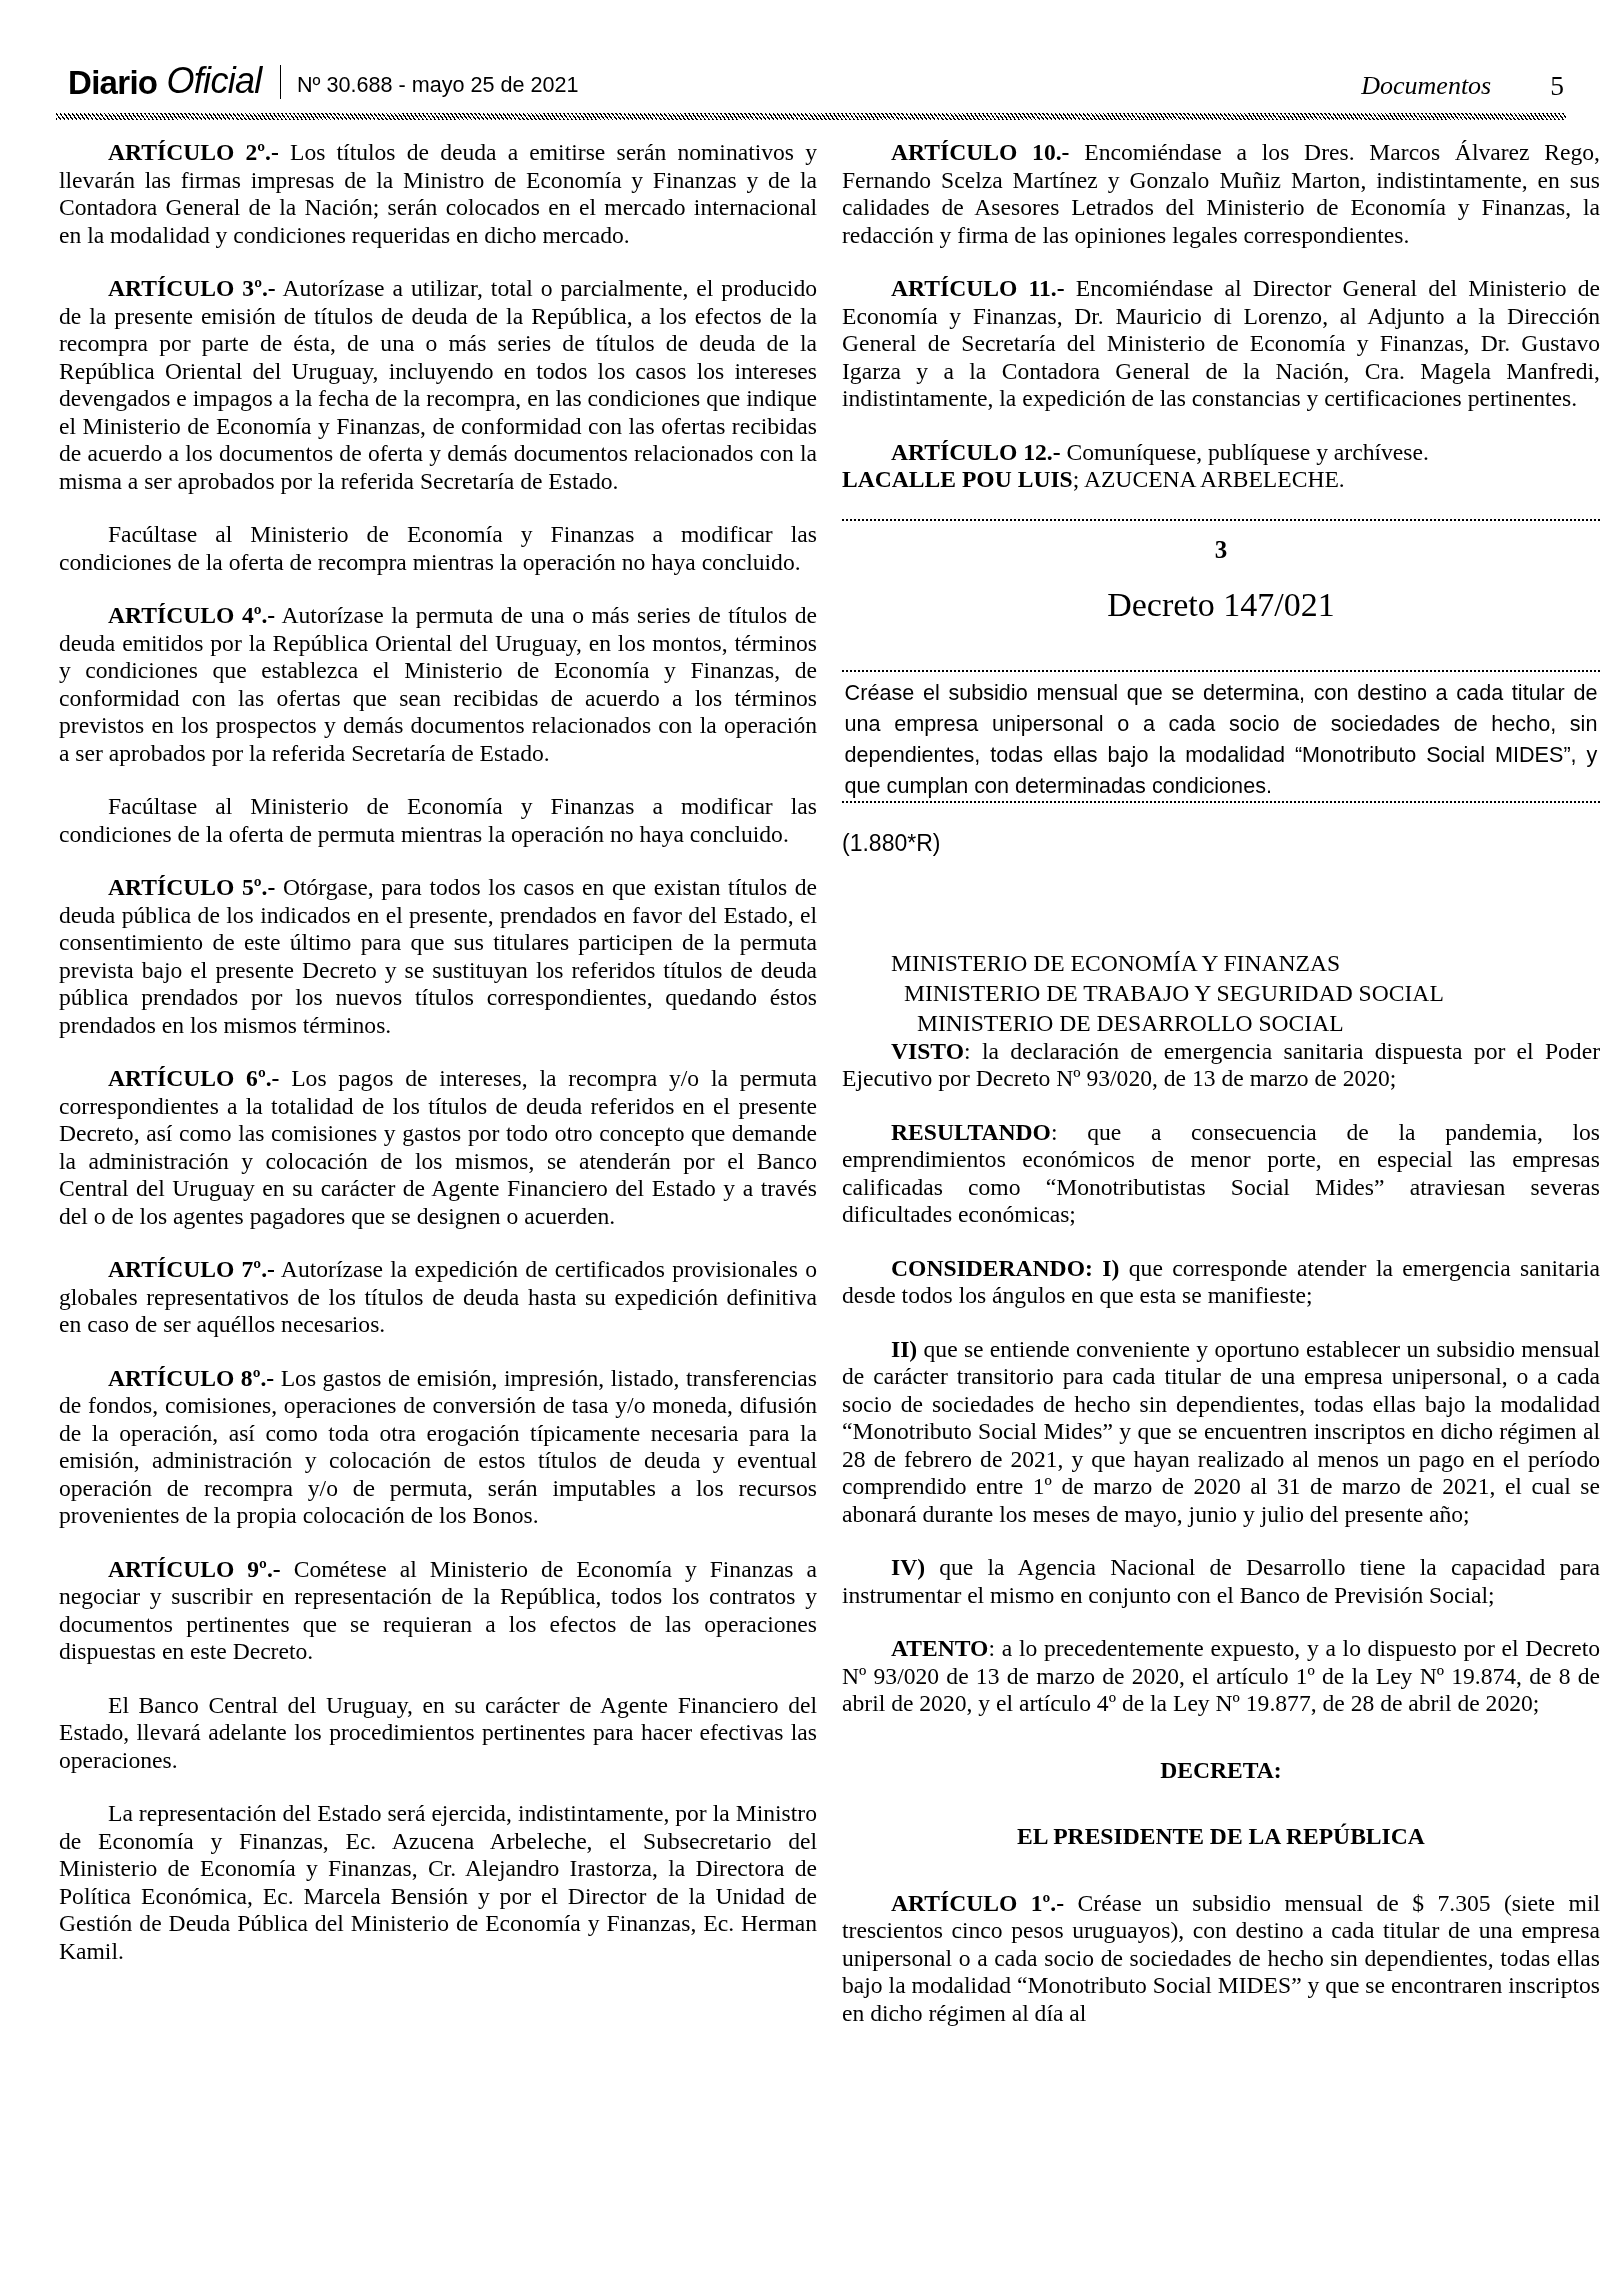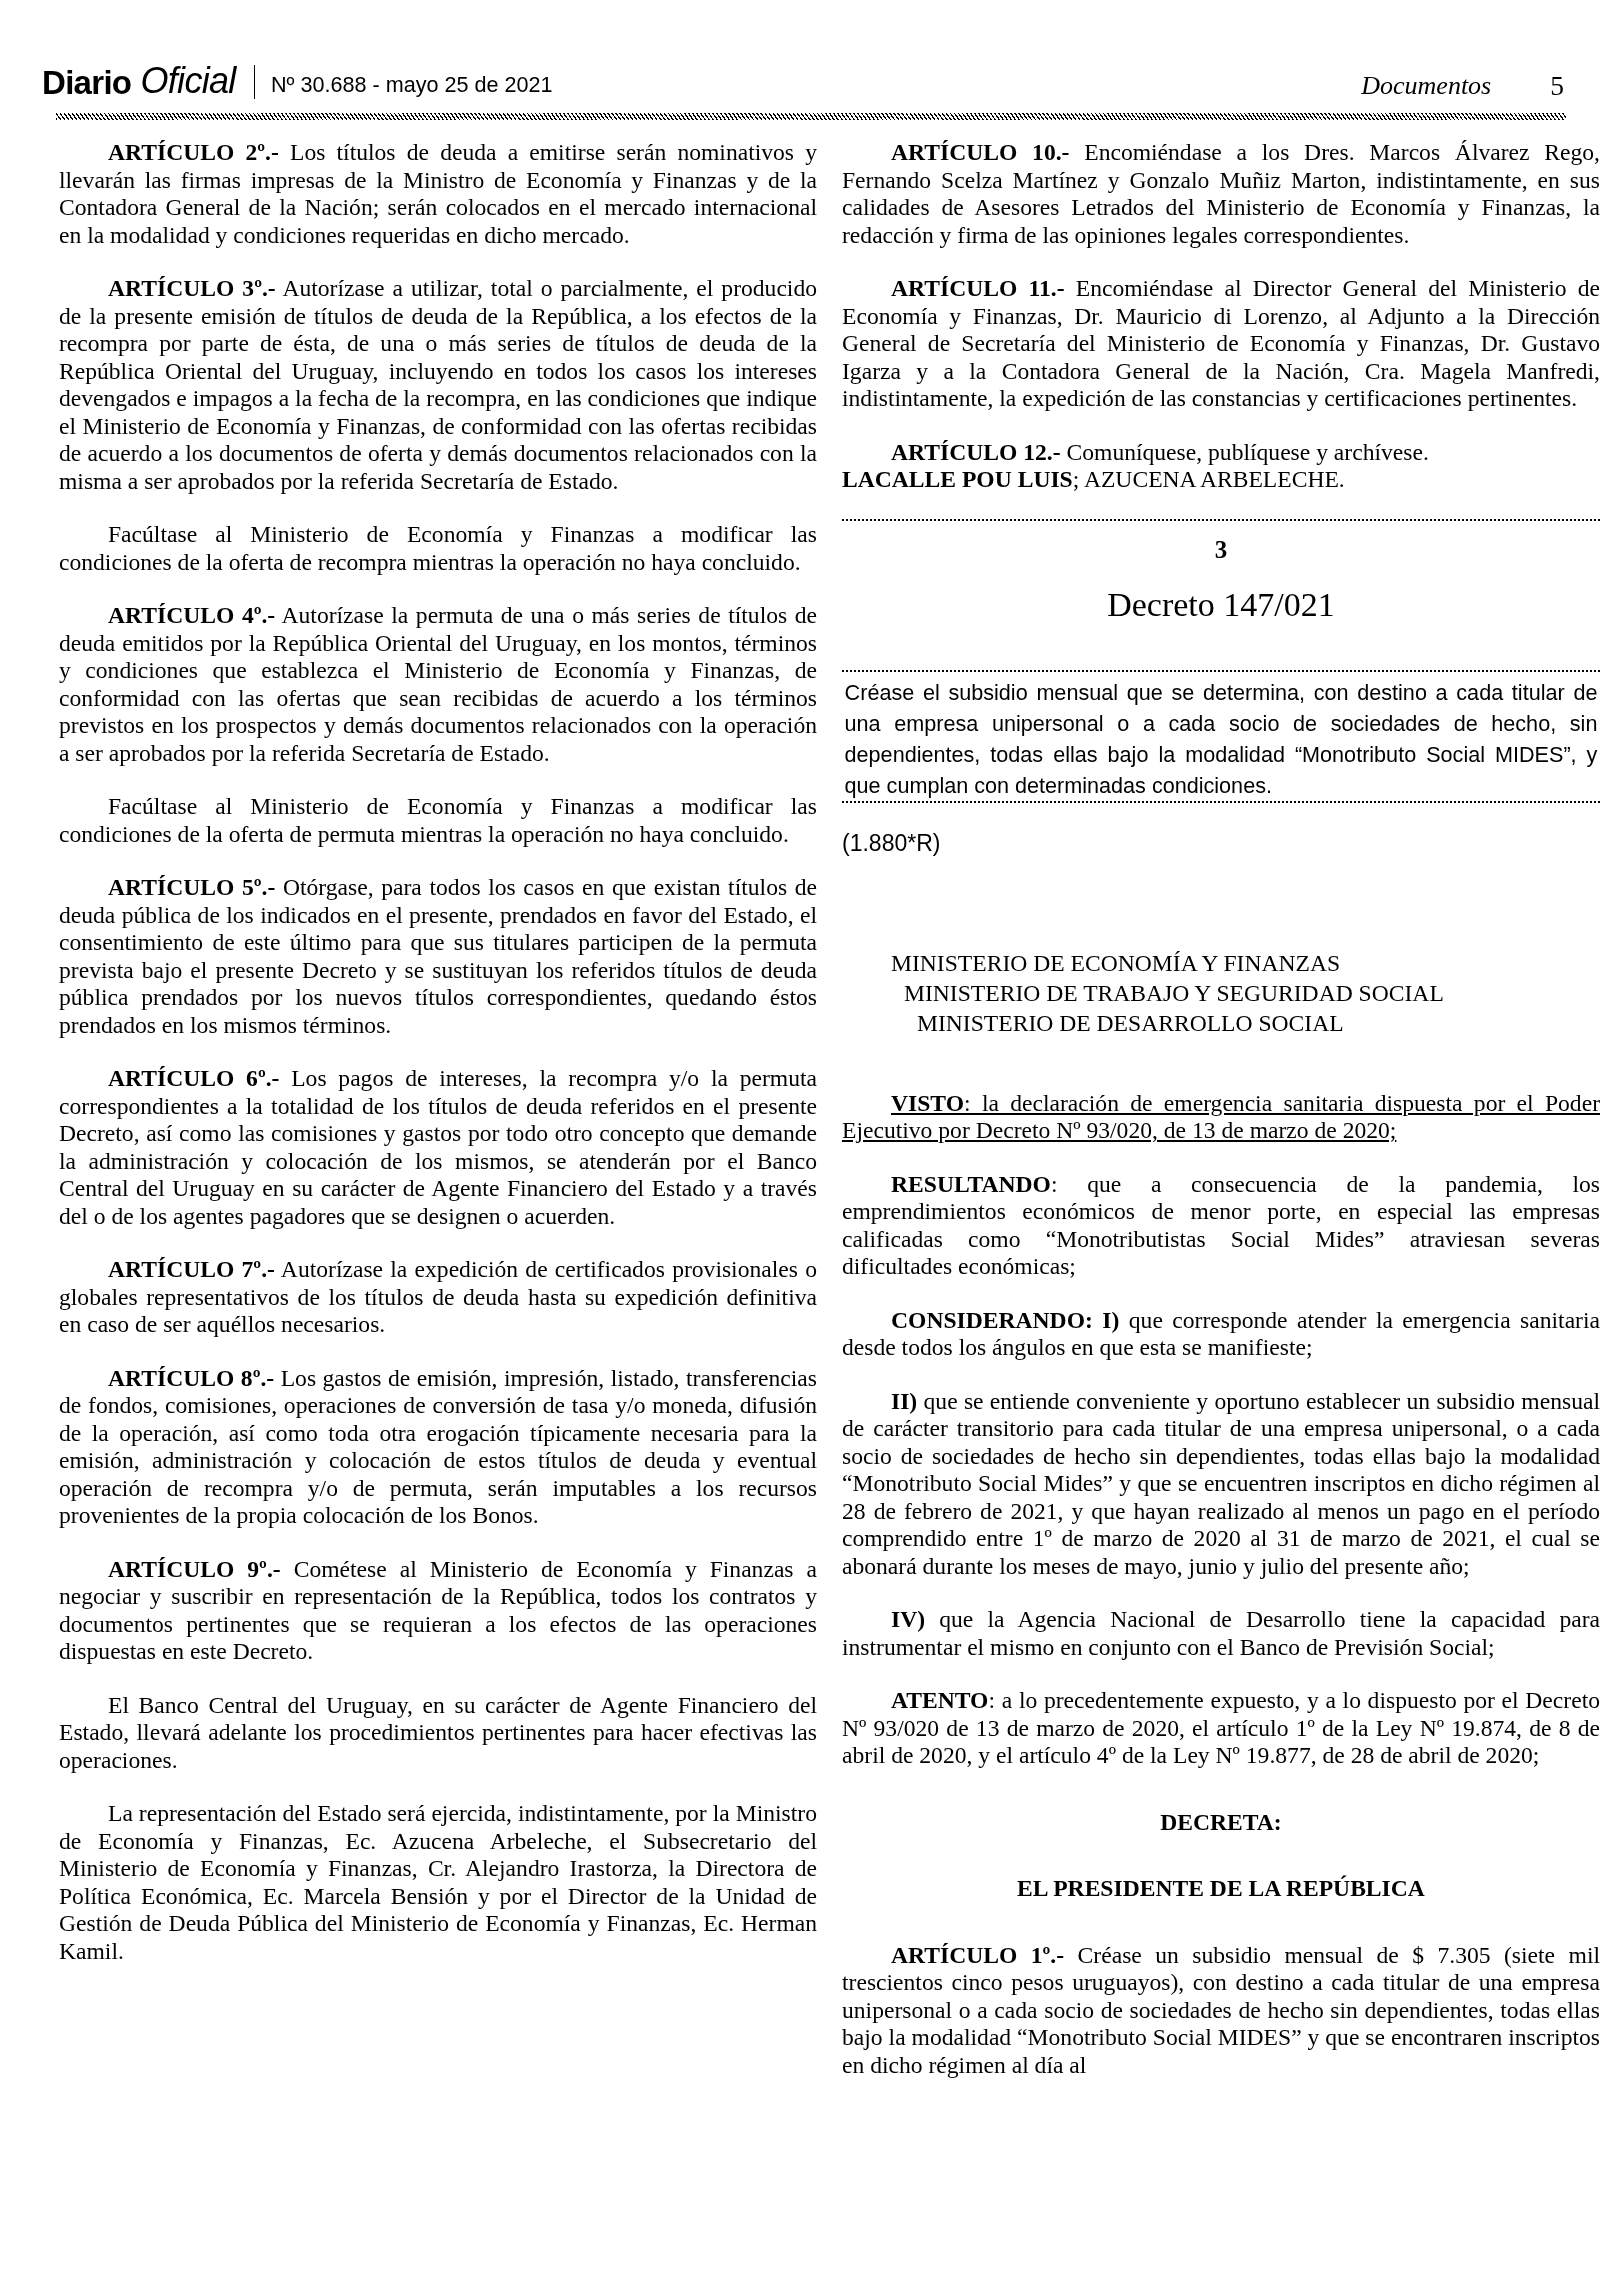--- a/index.html
+++ b/index.html
@@ -8,21 +8,21 @@
     width:1622px;
     height:2295px;
     background:#ffffff;
     font-family:"Liberation Serif", serif;
     color:#000;
     overflow:hidden;
   }
   
   #header{
     position:absolute;
-    left:42px; right:58px; top:63px;
+    left:68px; right:58px; top:63px;
     display:flex; align-items:flex-end; justify-content:space-between;
   }
   .mast{display:flex; align-items:flex-end; gap:9.2px;}
   .mast-bold{font-family:"Liberation Sans",sans-serif;font-weight:bold;font-size:33px;line-height:1;letter-spacing:-0.7px;}
   .mast-italic{font-family:"Liberation Sans",sans-serif;font-style:italic;font-size:36px;line-height:1;letter-spacing:-0.7px;}
   .mast-sep{width:1.3px;height:34px;background:#000;margin:0 6.5px 0 9.2px;}
   .issue{font-family:"Liberation Sans",sans-serif;font-size:21.6px;line-height:1.1;padding-bottom:2.6px;}
   .hdr-right{display:flex;align-items:flex-end;gap:59px;}
   .section-name{font-style:italic;font-size:26px;line-height:1;}
   .page-num{font-size:27.5px;line-height:1;}
@@ -61,21 +61,21 @@
     font-family:"Liberation Sans",sans-serif;
     font-size:23px; margin-top:27px; text-indent:0; text-align:left;
   }
   
   .ministries{margin-top:90px;}
   .ministry-line{line-height:30px;text-align:left;}
   .ministry-line.m0{padding-left:49px;}
   .ministry-line.m1{padding-left:62px;}
   .ministry-line.m2{padding-left:75px;}
   .dateline{margin-top:54px;text-align:right;text-indent:0;}
-  .first-body{margin-top:52px;text-decoration:underline;}
+  .first-body{}
   .center-bold{text-align:center;font-weight:bold;text-indent:0;margin:39px 0 0 0;}
 </style>
 </head>
 <body>
 
 <div id="page">
 
   <div id="header">
     <div class="mast">
       <span class="mast-bold">Diario</span>

